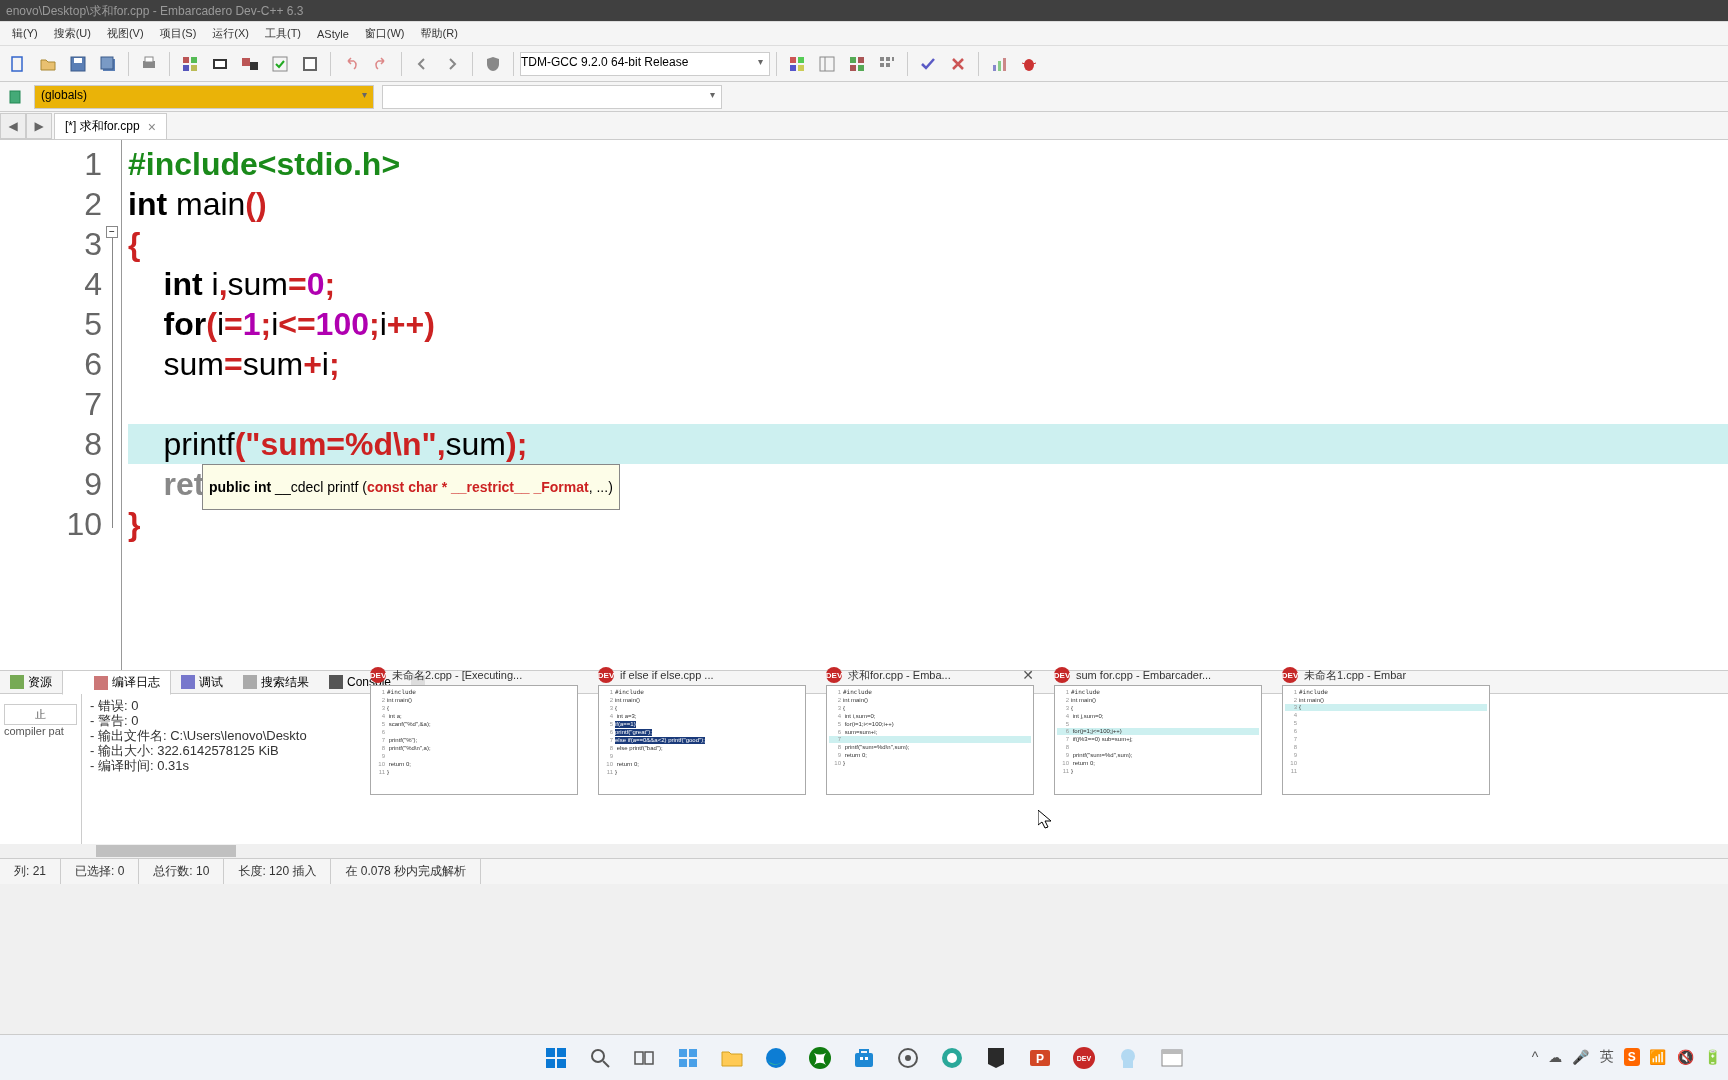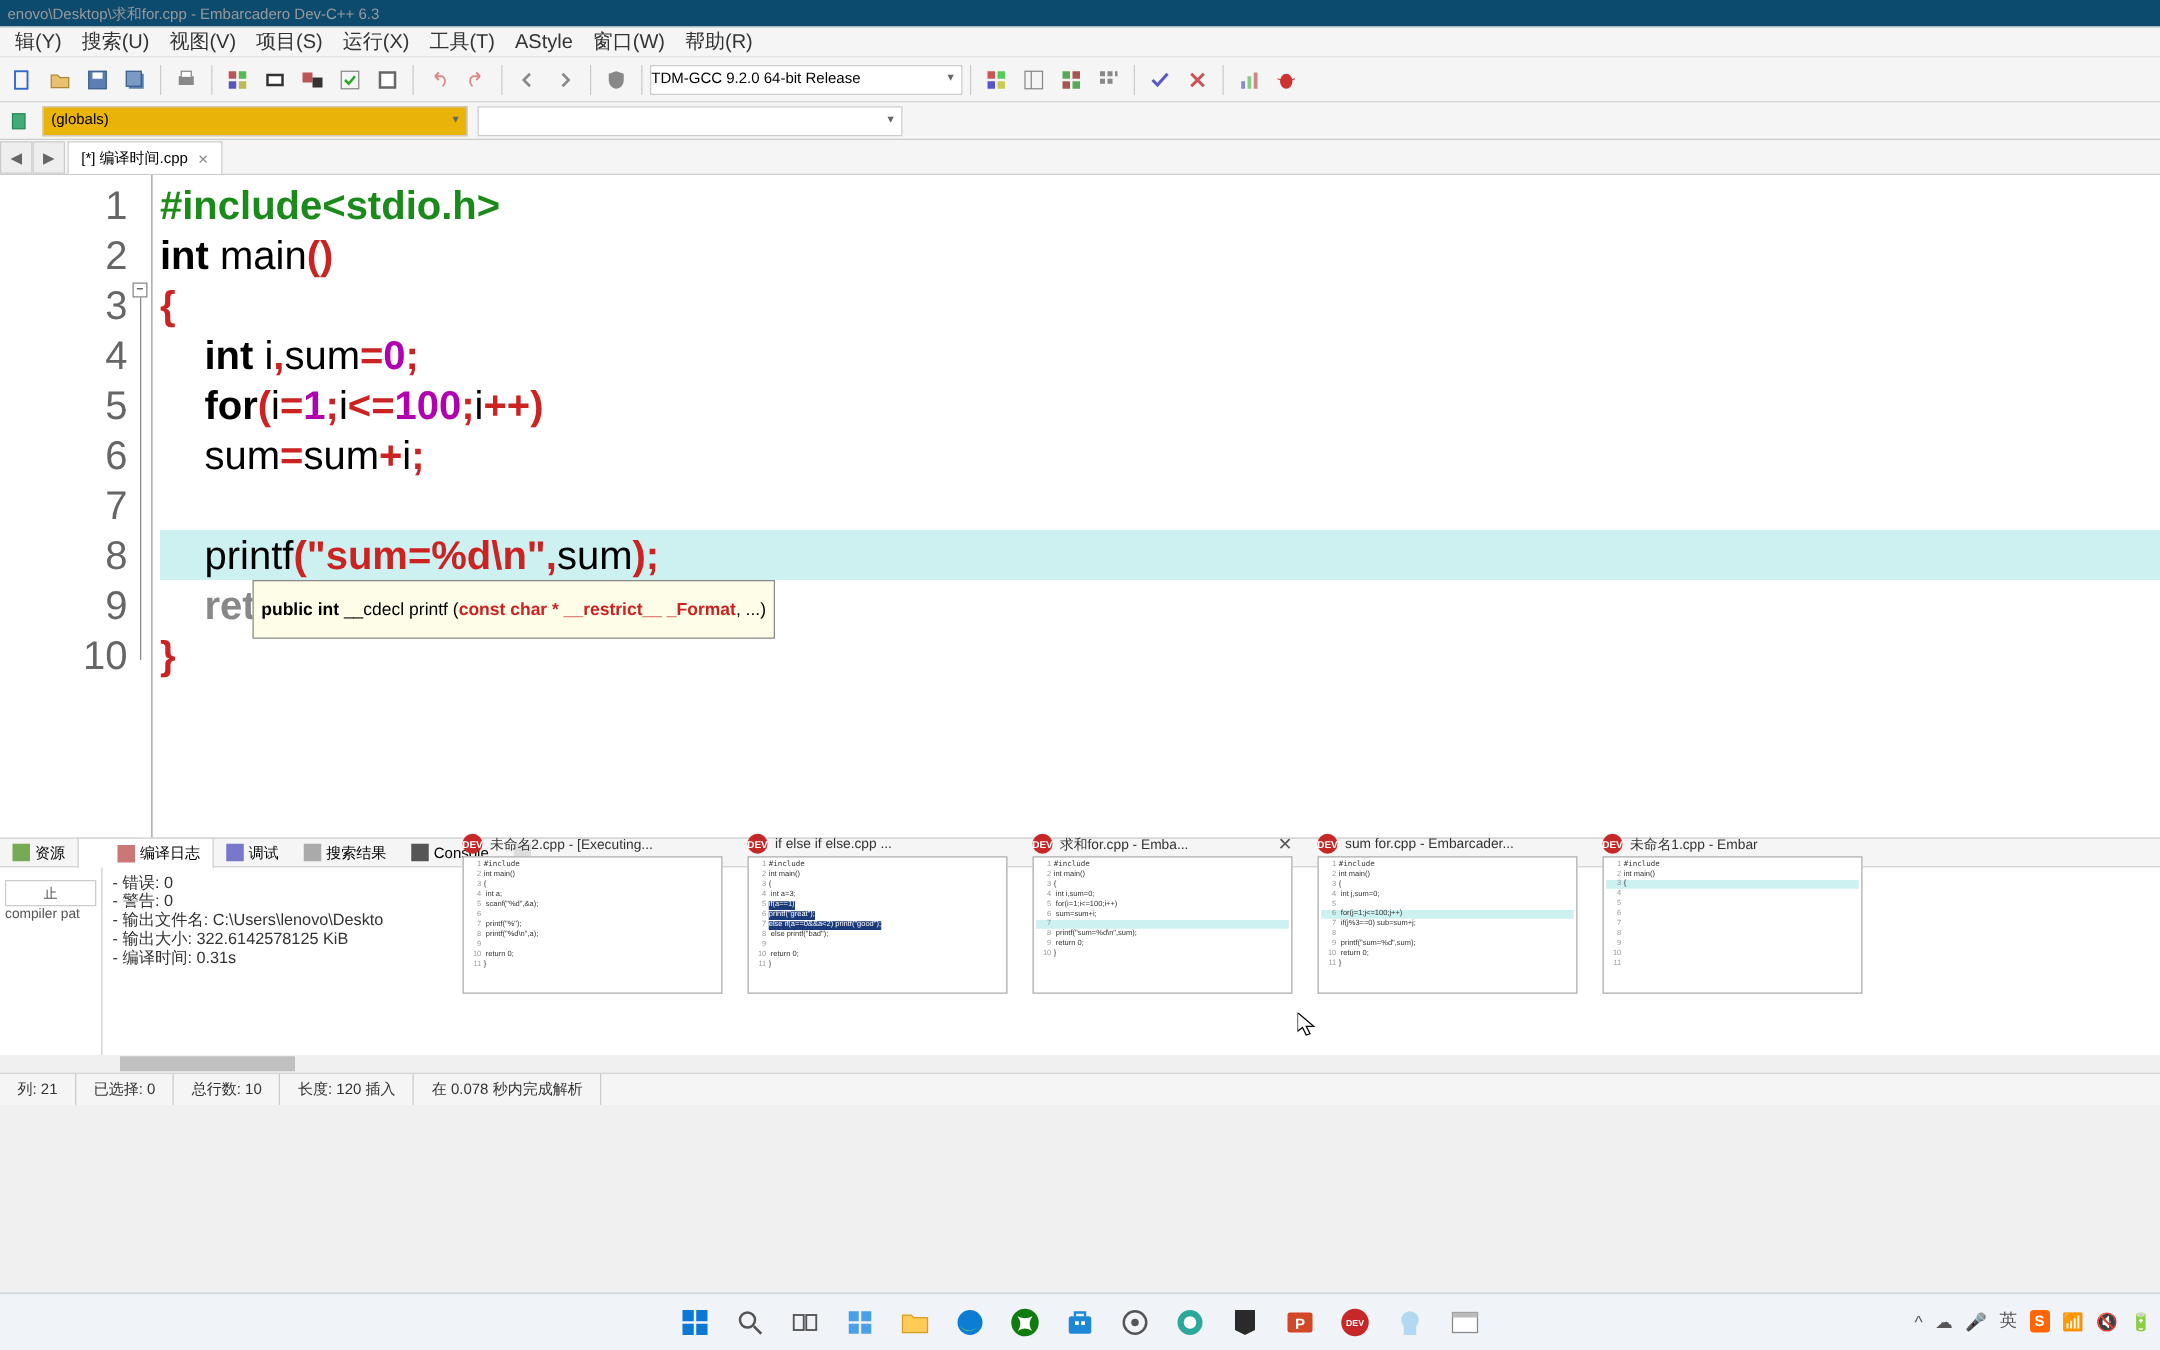--- a/index.html
+++ b/index.html
@@ -1,18 +1,18 @@
 <!DOCTYPE html>
 <html><head>
 <meta charset="utf-8">
 <style>
 * { margin:0; padding:0; box-sizing:border-box; font-family:"Microsoft YaHei",Arial,sans-serif; }
 body { width:1728px; height:1080px; background:#f0f0f0; overflow:hidden; position:relative; }
-.titlebar { height:22px; background:#0c4a6e; color:#999; font-size:12px; padding:3px 6px; border-bottom:1px solid #ddd; }
-.menubar { height:24px; background:#f5f5f5; display:flex; align-items:center; padding:0 4px; font-size:16px; color:#333; border-bottom:1px solid #ddd; }
+.titlebar { height:22px; background:#404040; color:#999; font-size:12px; padding:3px 6px; border-bottom:1px solid #ddd; }
+.menubar { height:24px; background:#f5f5f5; display:flex; align-items:center; padding:0 4px; font-size:11px; color:#333; border-bottom:1px solid #ddd; }
 .menubar span { padding:2px 8px; cursor:pointer; }
 .toolbar { height:36px; background:#f5f5f5; display:flex; align-items:center; padding:0 4px; border-bottom:1px solid #ccc; gap:2px; }
 .tbtn { width:28px; height:28px; display:flex; align-items:center; justify-content:center; cursor:pointer; border-radius:2px; }
 .tsep { width:1px; height:24px; background:#ccc; margin:0 4px; }
 .compiler-select { width:250px; height:24px; border:1px solid #ccc; font-size:12px; padding:2px 0; background:#fff; position:relative; }
 .compiler-select::after { content:"▾"; position:absolute; right:6px; top:3px; color:#666; font-size:10px; }
 .secondbar { height:30px; background:#f5f5f5; display:flex; align-items:center; border-bottom:1px solid #ccc; }
 .secondbar .nav { width:30px; height:26px; display:flex; align-items:center; justify-content:center; }
 .globals-select { width:340px; height:24px; border:1px solid #ccc; font-size:12px; padding:2px 6px; background:#eab308; margin:0 4px; position:relative; }
 .globals-select::after { content:"▾"; position:absolute; right:6px; top:3px; color:#666; font-size:10px; }
@@ -247,21 +247,21 @@
       </svg>
     </div>
   <div class="globals-select">(globals)</div>
   <div class="func-select"></div>
 </div>
 
 <div class="tabbar">
   <div class="tabnav">◀</div>
   <div class="tabnav">▶</div>
   <div class="tab">
-    <span>[*] 编译时间.cpp</span>
+    <span>[*] 求和for.cpp</span>
     <span class="close">×</span>
   </div>
 </div>
 
 <div class="editor">
   <div class="gutter">
     <div>1</div>
       <div>2</div>
       <div>3</div>
       <div>4</div>

